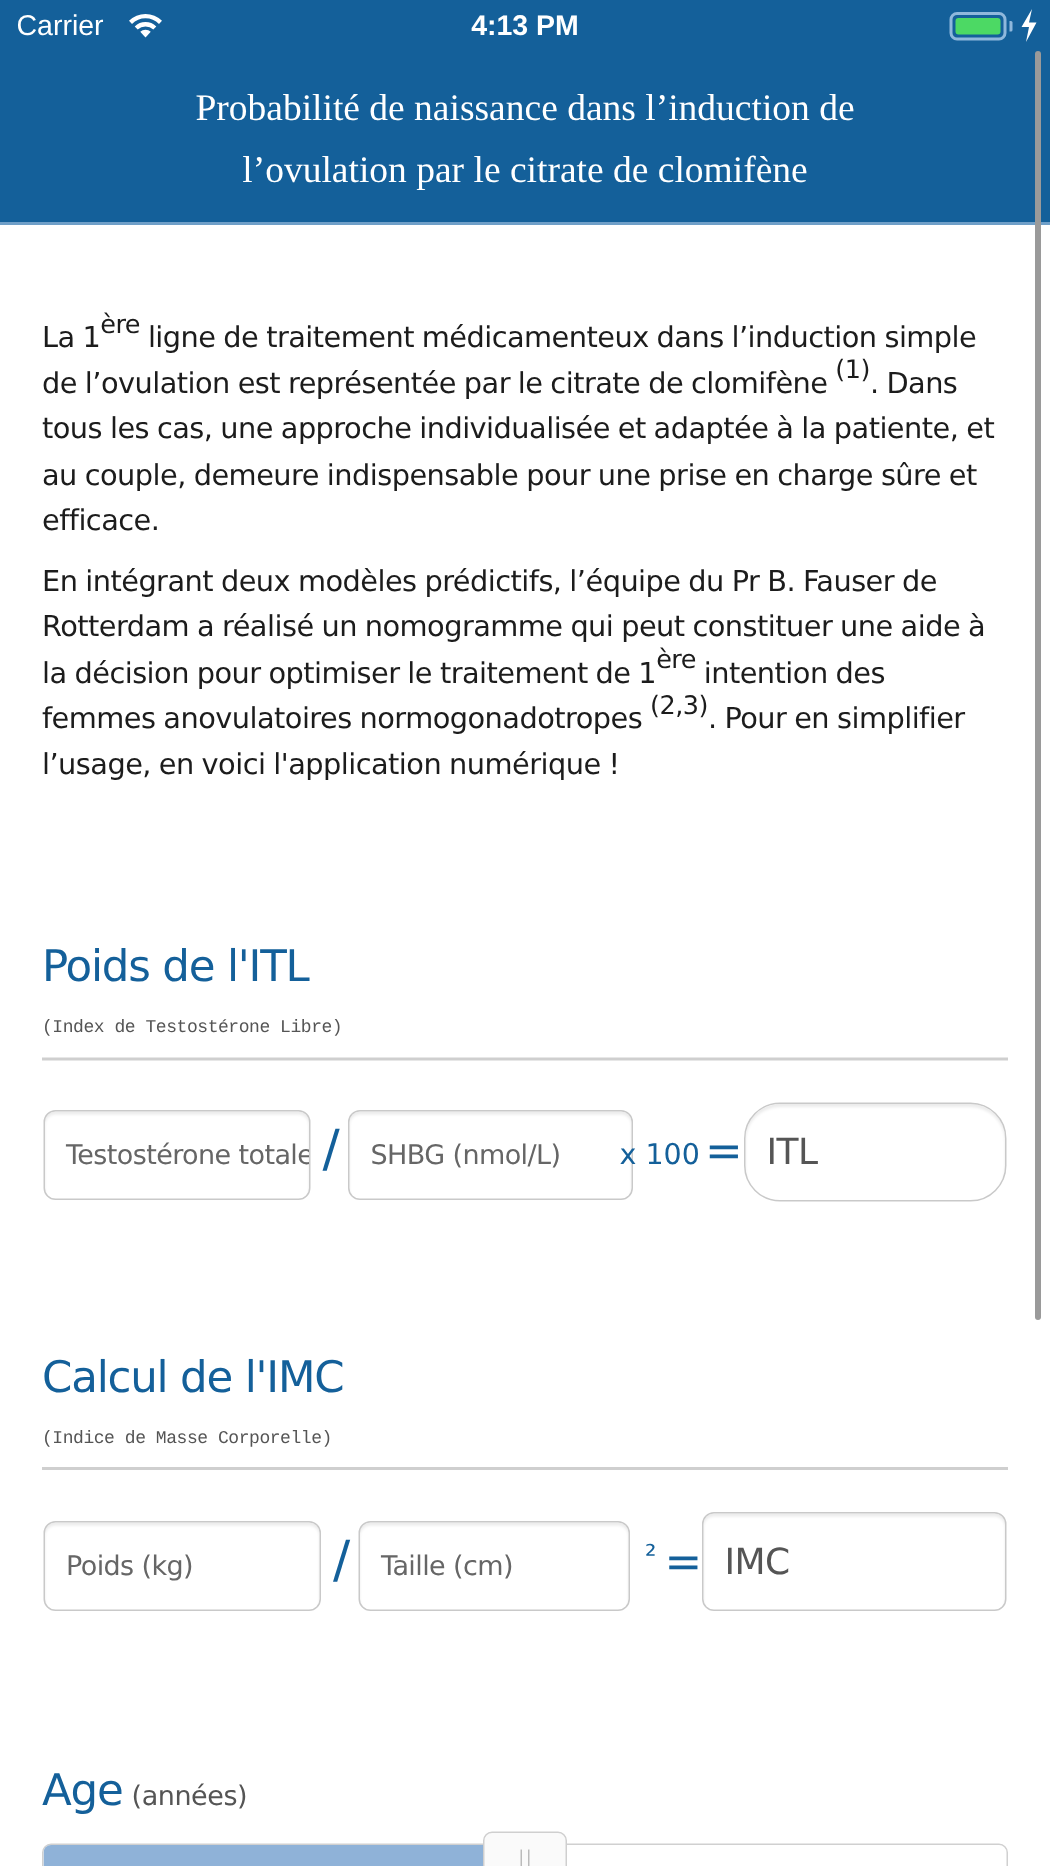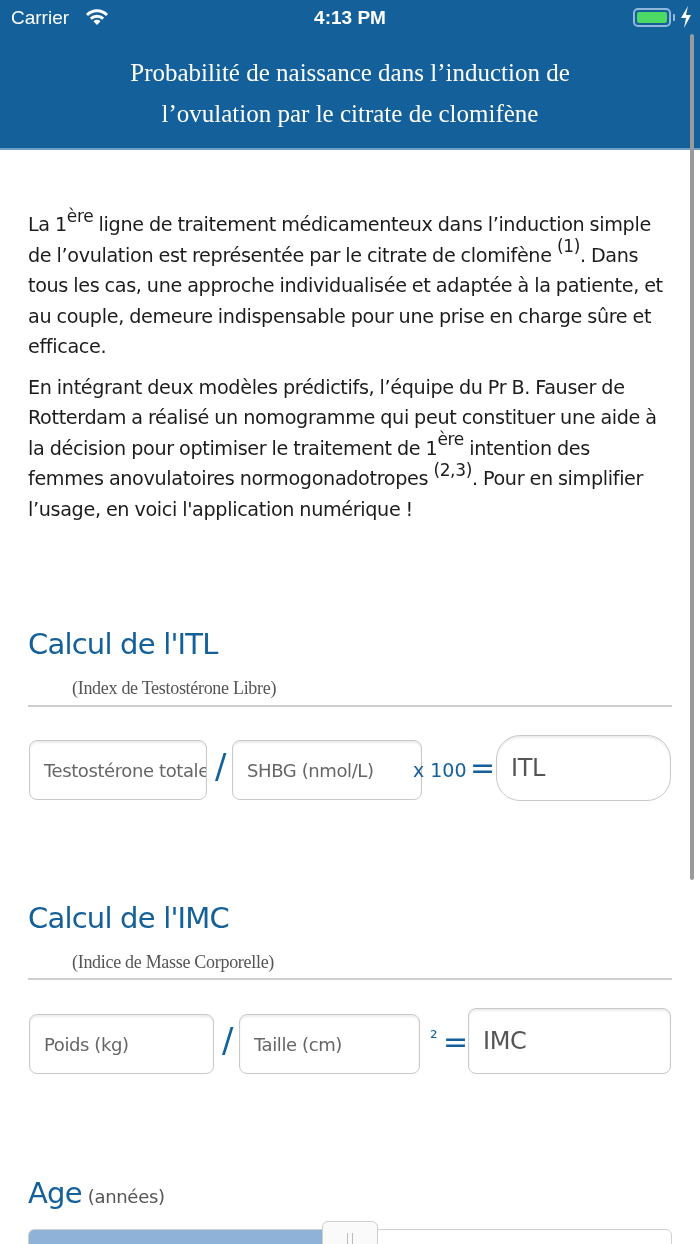--- a/index.html
+++ b/index.html
@@ -37,21 +37,21 @@
   }
   .para sup { font-size: 17px; line-height: 0; position: relative; top: -2px; vertical-align: super; }
   .para + .para { margin-top: 10px; }
 
   .section-title {
     position: absolute; left: 28px;
     color: #14609a; font-family: "DejaVu Sans", sans-serif; font-size: 29px; letter-spacing: -0.8px;
   }
   .section-sub {
     position: absolute; left: 28px;
-    color: #555; font-family: Liberation Serif, serif; font-size: 18px; letter-spacing: -0.3px; margin-left: 44px;
+    color: #555; font-family: Liberation Mono, monospace; font-size: 12px; letter-spacing: -0.3px;
   }
   .rule { position: absolute; left: 28px; width: 644px; height: 2px; background: #cfcfcf; }
 
   .field {
     position: absolute; height: 60px;
     border: 1px solid #c9c9c9; border-radius: 8px; background: #fff;
     box-shadow: inset 0 2px 2px rgba(0,0,0,0.08);
     font-family: "DejaVu Sans", sans-serif; color: #666;
     display: flex; align-items: center; overflow: hidden; white-space: nowrap;
     padding-left: 14px; font-size: 18px; letter-spacing: -0.4px;
@@ -102,21 +102,21 @@
     <div>Probabilité de naissance dans l’induction de</div>
     <div>l’ovulation par le citrate de clomifène</div>
   </div>
 </div>
 
 <div class="content">
   <p class="para"><span>La 1</span><sup>ère</sup><span> ligne de traitement médicamenteux dans l’induction simple de l’ovulation est représentée par le citrate de clomifène </span><sup>(1)</sup><span>. Dans tous les cas, une approche individualisée et adaptée à la patiente, et au couple, demeure indispensable pour une prise en charge sûre et efficace.</span></p>
   <p class="para"><span>En intégrant deux modèles prédictifs, l’équipe du Pr B. Fauser de Rotterdam a réalisé un nomogramme qui peut constituer une aide à la décision pour optimiser le traitement de 1</span><sup>ère</sup><span> intention des femmes anovulatoires normogonadotropes </span><sup>(2,3)</sup><span>. Pour en simplifier l’usage, en voici l'application numérique !</span></p>
 </div>
 
-<div class="section-title" style="top:627px;">Calcul de l'ITL</div>
+<div class="section-title" style="top:627px;">Poids de l'ITL</div>
 <div class="section-sub" style="top:678px;">(Index de Testostérone Libre)</div>
 <div class="rule" style="top:705px;"></div>
 
 <div class="field" style="left:29px; top:740px; width:178px;">
   <span>Testostérone totale (nmol/L)</span>
 </div>
 <div class="op" style="left:215px; top:746px; font-size:34px;">/</div>
 <div class="field" style="left:232px; top:740px; width:190px;">
   <span>SHBG (nmol/L)</span>
 </div>

